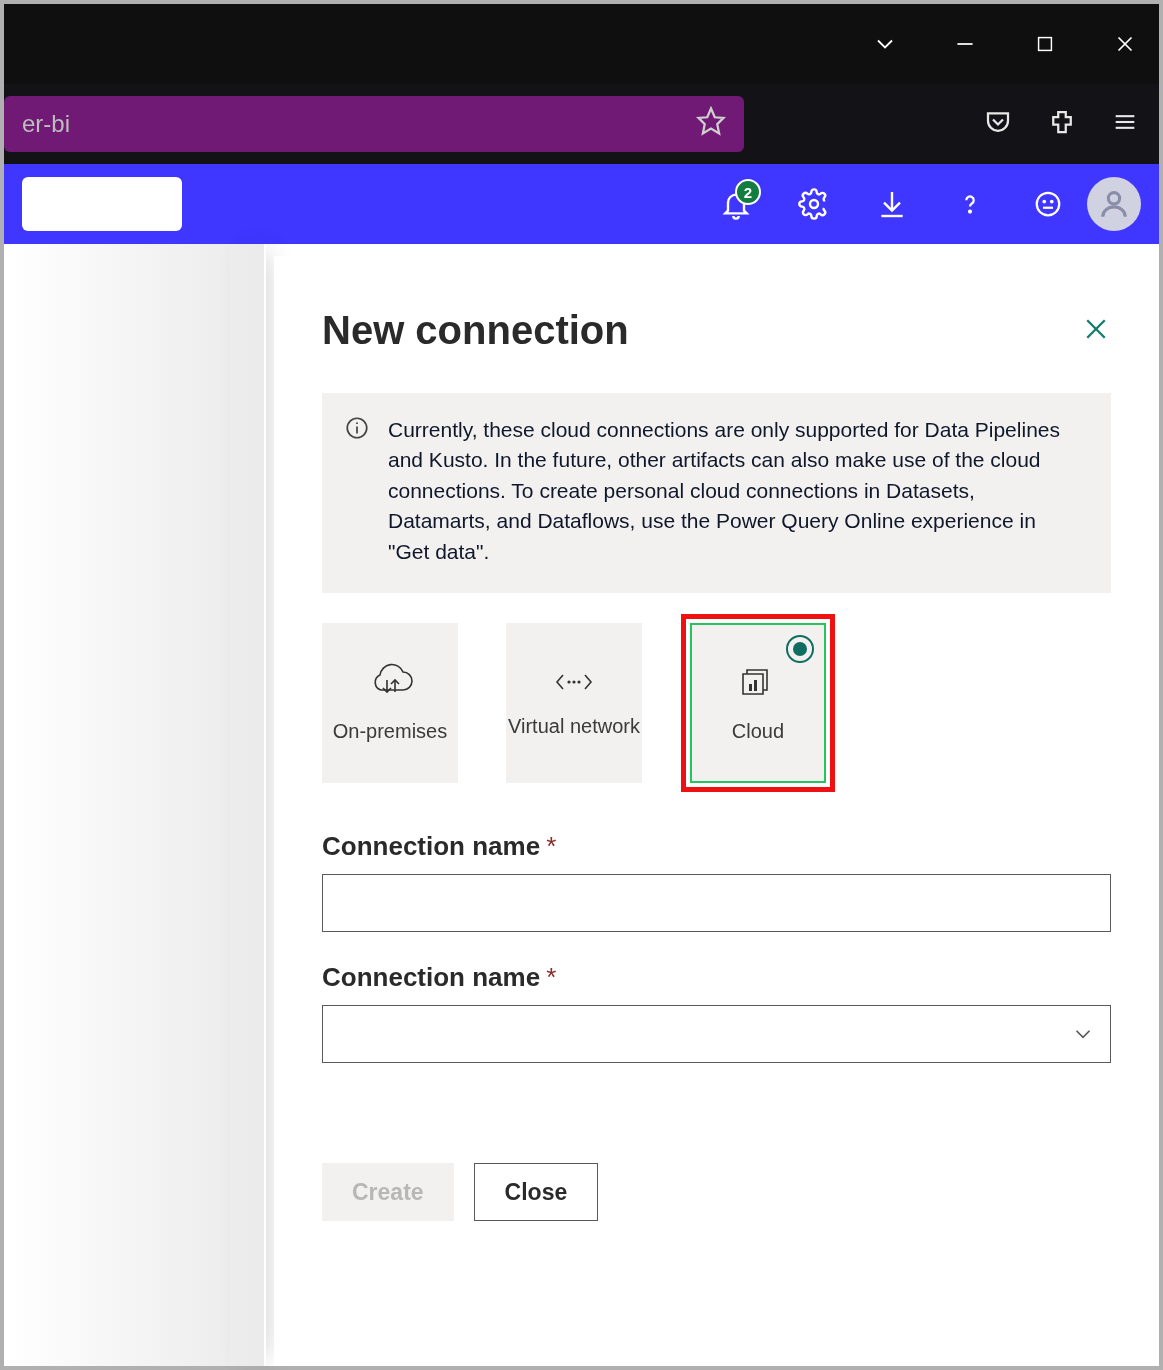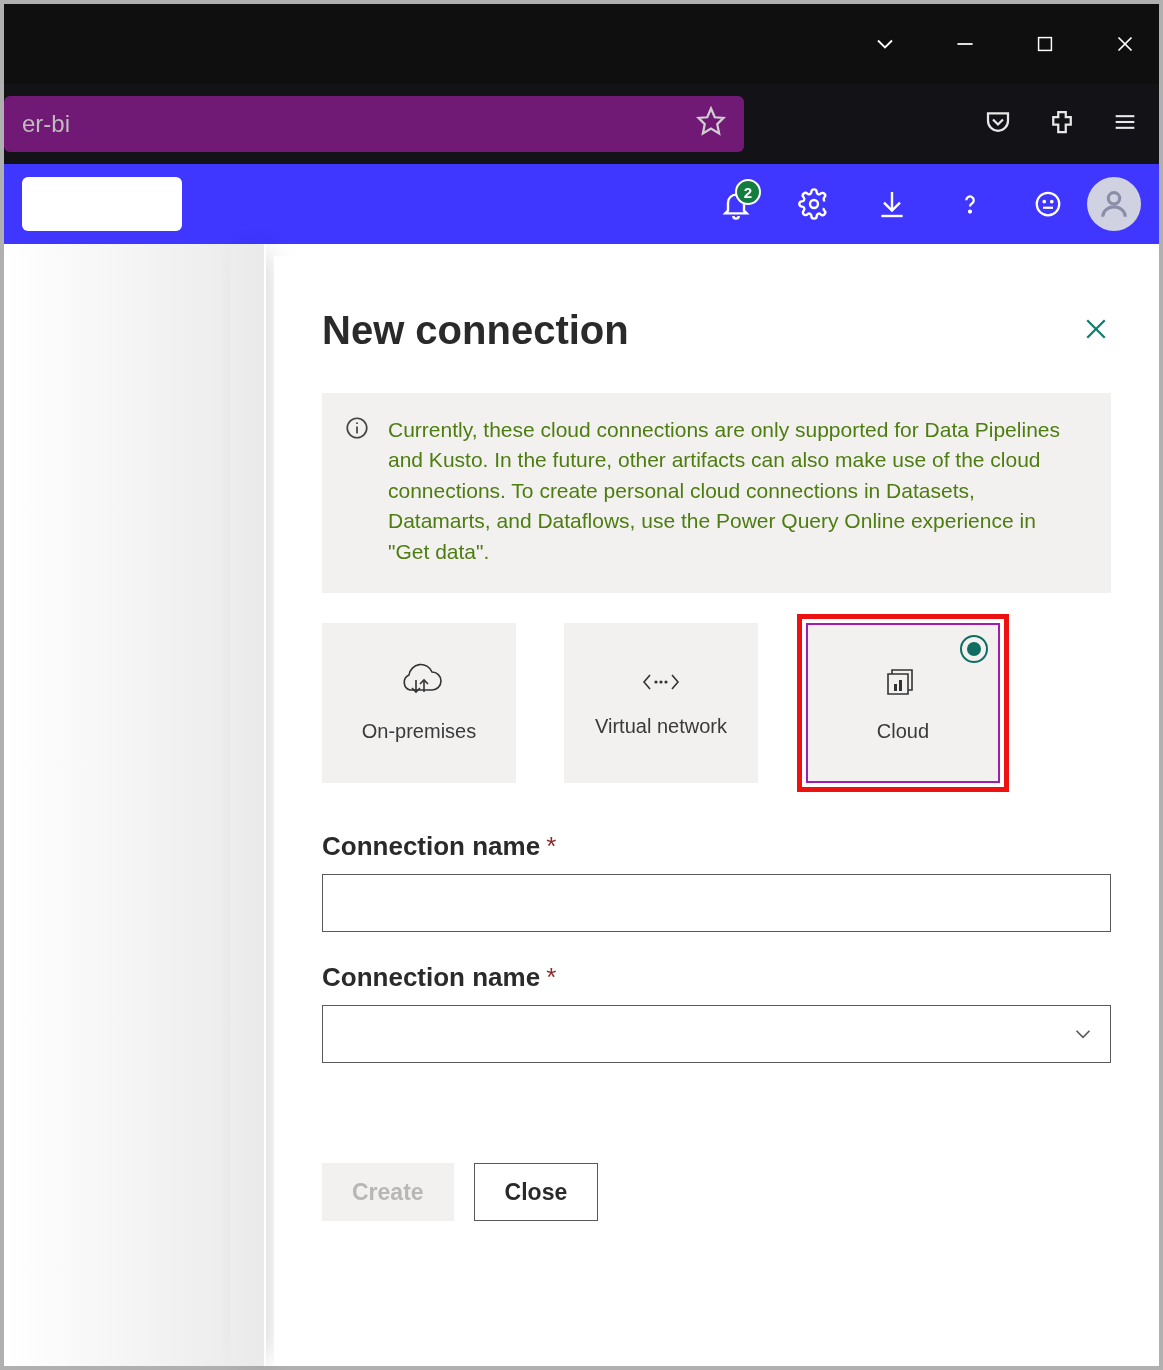--- a/index.html
+++ b/index.html
@@ -148,45 +148,45 @@
     background: #f2f1f0;
     display: flex;
     padding: 22px 30px 26px 22px;
     gap: 18px;
     margin-bottom: 30px;
   }
   .infobox .info-icon svg { stroke: #454545; fill: none; stroke-width: 1.6; }
   .infobox .info-text {
     font-size: 21px;
     line-height: 1.45;
-    color: #4d7c0f;
+    color: #0f172a;
   }
   
   .cards {
     display: flex;
     gap: 48px;
     margin-bottom: 48px;
   }
   .card {
-    width: 194px; height: 160px;
+    width: 136px; height: 160px;
     background: #f2f1f0;
     display: flex;
     flex-direction: column;
     align-items: center;
     justify-content: center;
     gap: 12px;
     font-size: 20px;
     color: #3a3a3a;
     text-align: center;
     position: relative;
   }
   .card .card-label { line-height: 1.25; }
   .card svg { stroke: #333; fill: none; stroke-width: 1.6; }
   .card.selected {
-    border: 2px solid #a21caf;
+    border: 2px solid #22c55e;
     outline: 5px solid #e11;
     outline-offset: 4px;
   }
   .card .sel-dot {
     position: absolute;
     top: 10px; right: 10px;
     width: 28px; height: 28px;
     border: 2px solid #0f6e60;
     border-radius: 50%;
     display: flex; align-items: center; justify-content: center;

